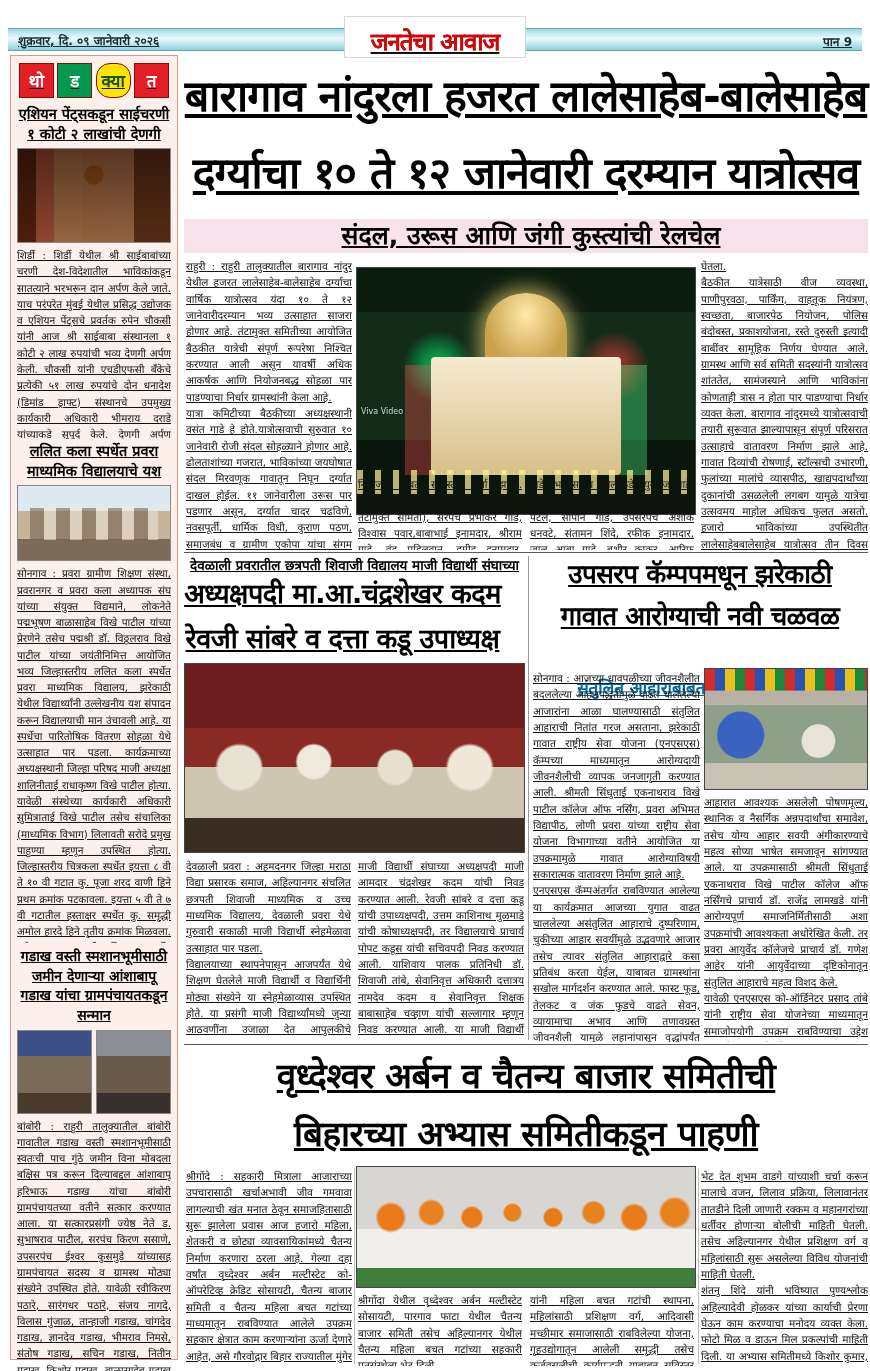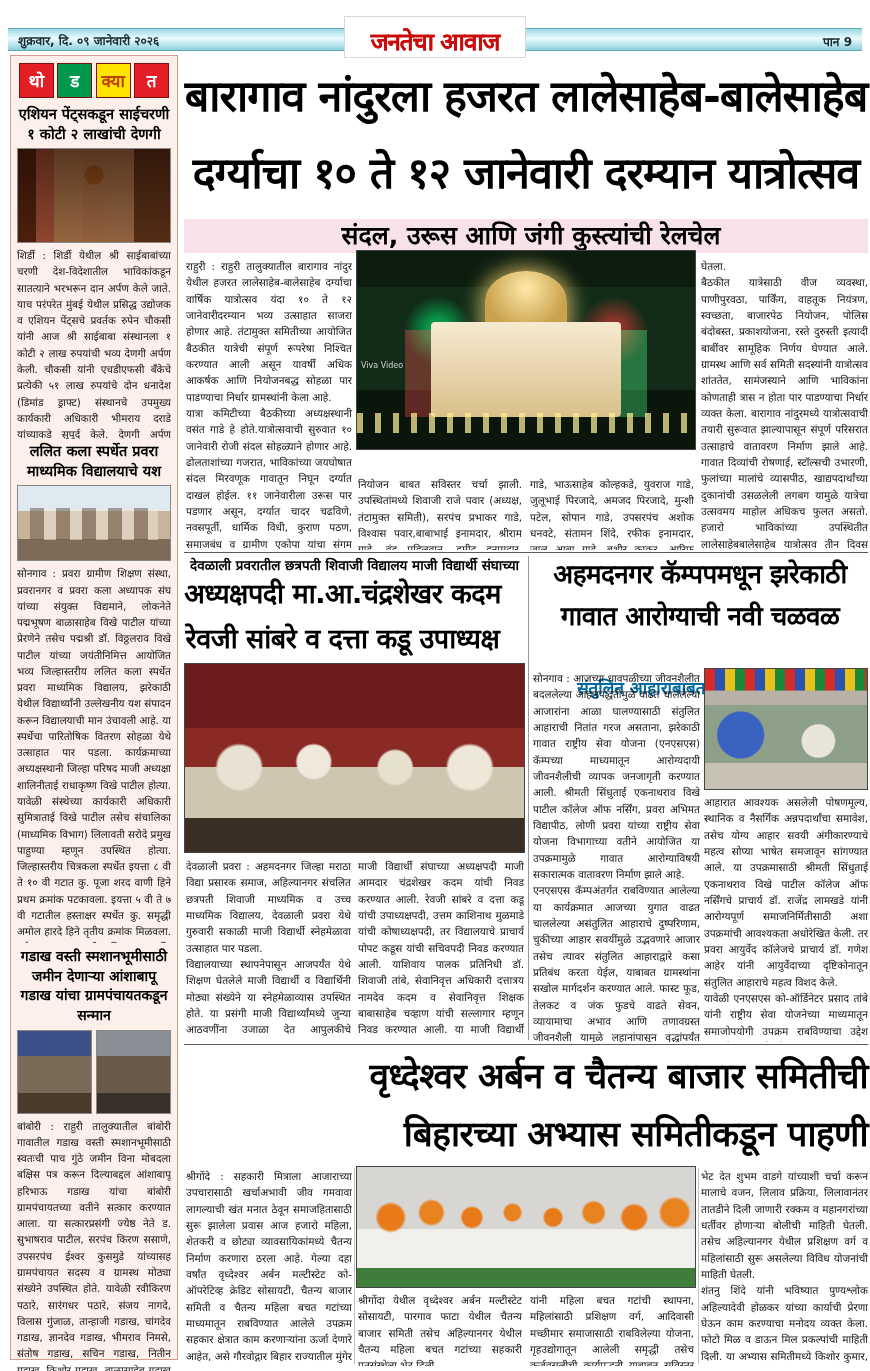--- a/index.html
+++ b/index.html
@@ -2,21 +2,21 @@
 <html><head>
 <meta charset="utf-8">
 <style>
   * { margin:0; padding:0; box-sizing:border-box; }
   html,body { background:#f4f2ef; }
   body {
     width:870px; height:1371px; position:relative;
     font-family:"DejaVu Sans","Liberation Sans",sans-serif;
     color:#111; overflow:hidden; background:#ffffff;
   }
-  .abs { position:absolute; }
+  .abs { position:absolute;text-decoration:underline; }
   .just { text-align:justify; }
   .pre { white-space:pre-line; }
 
   
   .header-band {
     left:8px; top:28px; width:854px; height:23px;
     background:linear-gradient(#9fd8e4,#eafcff 45%,#8fd0de);
     border-top:1px solid #5fa8b8; border-bottom:1px solid #5fa8b8;
   }
   .header-date { left:18px; top:32px; font-size:12px; font-weight:bold; color:#1a2a33; }
@@ -34,21 +34,21 @@
     left:10px; top:55px; width:168px; height:1305px;
     background:#fdf0ea; border:1px solid #d89a8e; padding:5px 6px;
   }
   .letters { display:flex; justify-content:space-between; padding:2px 2px 4px 2px; }
   .letterbox {
     width:35px; height:35px; display:flex; align-items:center; justify-content:center;
     font-size:17px; font-weight:bold; border:1px solid #7e1010;
   }
   .lb-red    { background:#e31e24; color:#ffffff; }
   .lb-green  { background:#00994d; color:#ffffff; }
-  .lb-yellow { background:#ffe400; color:#c2410c; }
+  .lb-yellow { background:#ffe400; color:#14532d;border-radius:14px; }
   .sb-head   { font-weight:bold; font-size:14.5px; line-height:1.35; text-align:center; color:#000; padding:3px 0 4px 0; }
   .sb-head3  { font-weight:bold; font-size:14px; line-height:1.4; text-align:center; color:#000; padding:4px 0 4px 0; }
   .sb-body   { font-size:10.3px; line-height:1.58; color:#141414; }
   .sb-photo  { width:100%; border:1px solid #888; overflow:hidden; position:relative; }
 
   .ph-sai { height:95px; background:
       radial-gradient(circle at 50% 28%, #e8c26a 0 9%, transparent 10%),
       linear-gradient(90deg,#7c4a2e 0 12%, #e7a8b2 12% 24%, #f2f2ee 24% 42%, #efe8df 42% 58%, #ececec 58% 76%, #8a6a4e 76% 100%),
       linear-gradient(#5d3a24,#9c6b45); background-blend-mode:multiply; }
   .ph-lalit { height:76px; background:
@@ -65,21 +65,21 @@
     font-size:43px; font-weight:bold; color:#000; text-align:center; line-height:1.78;
     letter-spacing:-1px;
   }
   .main-subhead {
     left:184px; top:219px; width:684px; height:34px; background:#f7e2ec;
     font-size:25px; font-weight:600; text-align:center; color:#000; line-height:34px;padding-left:10px;
   }
   .body-txt { font-size:10.4px; line-height:1.57; color:#141414; }
   .col { overflow:hidden; }
   .ph-dargah {
-    left:356px; top:250px; width:340px; height:200px; border:1px solid #444;
+    left:356px; top:267px; width:340px; height:248px; border:1px solid #444;
     background:
       radial-gradient(circle at 50% 22%, #ffd97a 0 3%, rgba(255,200,60,.45) 6%, transparent 12%),
       radial-gradient(circle at 24% 40%, rgba(0,255,120,.5) 0 4%, transparent 12%),
       radial-gradient(circle at 76% 40%, rgba(255,60,60,.5) 0 4%, transparent 12%),
       radial-gradient(circle at 50% 55%, rgba(255,230,120,.55) 0 6%, transparent 16%),
       linear-gradient(rgba(10,26,8,.2),rgba(10,26,8,.2)),
       linear-gradient(#0c1c10 0 18%, #14301c 18% 70%, #0a140c 70% 100%);
     overflow:hidden;
   }
   .dargah-dome { position:absolute; left:38%; top:10%; width:24%; height:30%;
@@ -119,21 +119,21 @@
       radial-gradient(circle at 58% 42%, #e87a1a 0 4%, transparent 5%),
       radial-gradient(circle at 70% 38%, #e8821e 0 4%, transparent 5%),
       radial-gradient(circle at 82% 42%, #e87a1a 0 4%, transparent 5%),
       radial-gradient(circle at 94% 38%, #e8821e 0 4%, transparent 5%),
       linear-gradient(#d8d6d2 0 52%, #f0efec 52% 84%, #3f7d3a 84% 100%);
   }
   .kicker { left:184px; top:556px; width:341px; font-size:13.5px; font-weight:bold; text-align:center; color:#000; }
   .mid-headline { left:172px; top:572px; width:341px; font-size:27px; font-weight:bold; text-align:center; line-height:1.65; color:#000; letter-spacing:-0.5px;}
   .nss-headline { left:532px; top:554px; width:336px; font-size:26px; font-weight:bold; text-align:center; line-height:1.6; color:#000; letter-spacing:-0.5px;}
   .nss-subhead  { left:532px; top:640px; width:336px; font-size:17px; font-weight:600; text-align:center; color:#0369a1;margin-top:36px; }
-  .bottom-headline { left:184px; top:1048px; width:684px; font-size:35px; font-weight:bold; text-align:right; line-height:1.65; color:#000; letter-spacing:-0.5px; }
+  .bottom-headline { left:184px; top:1048px; width:684px; font-size:35px; font-weight:bold; text-align:center; line-height:1.65; color:#000; letter-spacing:-0.5px; }
 
   .hline { background:#5a5a5a; height:1px; }
   .vline { background:#9a9a9a; width:1px; }
 </style>
 </head>
 <body>
 
 <div class="abs header-band"></div>
 <div class="abs header-date">शुक्रवार, दि. ०९ जानेवारी २०२६</div>
 <div class="abs header-page">पान 9</div>
@@ -197,21 +197,21 @@
 </div>
 <div class="abs ph-stage"></div>
 <div class="abs body-txt just pre col" style="left:186px; top:858px; width:165px; height:182px;">देवळाली प्रवरा : अहमदनगर जिल्हा मराठा विद्या प्रसारक समाज, अहिल्यानगर संचलित छत्रपती शिवाजी माध्यमिक व उच्च माध्यमिक विद्यालय, देवळाली प्रवरा येथे गुरुवारी सकाळी माजी विद्यार्थी स्नेहमेळावा उत्साहात पार पडला.
 विद्यालयाच्या स्थापनेपासून आजपर्यंत येथे शिक्षण घेतलेले माजी विद्यार्थी व विद्यार्थिनी मोठ्या संख्येने या स्नेहमेळाव्यास उपस्थित होते. या प्रसंगी माजी विद्यार्थ्यांमध्ये जुन्या आठवणींना उजाळा देत आपुलकीचे वातावरण निर्माण झाले.
 या स्नेहमेळाव्याच्या निमित्ताने माजी विद्यार्थी संघाची अधिकृत स्थापना करण्यात आली. यावेळी संघाची कार्यकारिणी जाहीर करण्यात आली.</div>
 <div class="abs body-txt just pre col" style="left:358px; top:858px; width:166px; height:182px;">माजी विद्यार्थी संघाच्या अध्यक्षपदी माजी आमदार चंद्रशेखर कदम यांची निवड करण्यात आली. रेवजी सांबरे व दत्ता कडू यांची उपाध्यक्षपदी, उत्तम काशिनाथ मुळमाडे यांची कोषाध्यक्षपदी, तर विद्यालयाचे प्राचार्य पोपट कडूस यांची सचिवपदी निवड करण्यात आली. याशिवाय पालक प्रतिनिधी डॉ. शिवाजी तांबे, सेवानिवृत्त अधिकारी दत्तात्रय नामदेव कदम व सेवानिवृत्त शिक्षक बाबासाहेब चव्हाण यांची सल्लागार म्हणून निवड करण्यात आली. या माजी विद्यार्थी संघाच्या माध्यमातून विद्यालयाच्या शैक्षणिक, सामाजिक व सर्वांगीण विकासासाठी भरीव योगदान दिले जाईल, असा विश्वास यावेळी व्यक्त करण्यात आला.</div>
 
 <div class="abs vline" style="left:528px; top:556px; height:484px;"></div>
 
 <div class="abs nss-headline">
-  <span>अहमदनगर कॅम्पपमधून झरेकाठी</span><br>
+  <span>उपसरप कॅम्पपमधून झरेकाठी</span><br>
   <span>गावात आरोग्याची नवी चळवळ</span>
 </div>
 <div class="abs nss-subhead">संतुलित आहाराबाबत व्यापक जनजागृती</div>
 <div class="abs ph-nss"></div>
 <div class="abs body-txt just pre col" style="left:533px; top:670px; width:167px; height:372px;">सोनगाव : आजच्या धावपळीच्या जीवनशैलीत बदललेल्या आहारपद्धतीमुळे वाढत चाललेल्या आजारांना आळा घालण्यासाठी संतुलित आहाराची नितांत गरज असताना, झरेकाठी गावात राष्ट्रीय सेवा योजना (एनएसएस) कॅम्पच्या माध्यमातून आरोग्यदायी जीवनशैलीची व्यापक जनजागृती करण्यात आली. श्रीमती सिंधुताई एकनाथराव विखे पाटील कॉलेज ऑफ नर्सिंग, प्रवरा अभिमत विद्यापीठ, लोणी प्रवरा यांच्या राष्ट्रीय सेवा योजना विभागाच्या वतीने आयोजित या उपक्रमामुळे गावात आरोग्याविषयी सकारात्मक वातावरण निर्माण झाले आहे.
 एनएसएस कॅम्पअंतर्गत राबविण्यात आलेल्या या कार्यक्रमात आजच्या युगात वाढत चाललेल्या असंतुलित आहाराचे दुष्परिणाम, चुकीच्या आहार सवयींमुळे उद्भवणारे आजार तसेच त्यावर संतुलित आहाराद्वारे कसा प्रतिबंध करता येईल, याबाबत ग्रामस्थांना सखोल मार्गदर्शन करण्यात आले. फास्ट फूड, तेलकट व जंक फुडचे वाढते सेवन, व्यायामाचा अभाव आणि तणावग्रस्त जीवनशैली यामुळे लहानांपासून वृद्धांपर्यंत आरोग्याच्या समस्या वाढत चालल्याचे यावेळी अधोरेखित करण्यात आले.
 कार्यक्रमात संतुलित आहाराचे महत्व, दैनंदिन</div>
 <div class="abs body-txt just pre col" style="left:704px; top:794px; width:164px; height:248px;">आहारात आवश्यक असलेली पोषणमूल्य, स्थानिक व नैसर्गिक अन्नपदार्थांचा समावेश, तसेच योग्य आहार सवयी अंगीकारण्याचे महत्व सोप्या भाषेत समजावून सांगण्यात आले. या उपक्रमासाठी श्रीमती सिंधुताई एकनाथराव विखे पाटील कॉलेज ऑफ नर्सिंगचे प्राचार्य डॉ. राजेंद्र लामखडे यांनी आरोग्यपूर्ण समाजनिर्मितीसाठी अशा उपक्रमांची आवश्यकता अधोरेखित केली. तर प्रवरा आयुर्वेद कॉलेजचे प्राचार्य डॉ. गणेश आहेर यांनी आयुर्वेदाच्या दृष्टिकोनातून संतुलित आहाराचे महत्व विशद केले.
 यावेळी एनएसएस को-ऑर्डिनेटर प्रसाद तांबे यांनी राष्ट्रीय सेवा योजनेच्या माध्यमातून समाजोपयोगी उपक्रम राबविण्याचा उद्देश स्पष्ट केला. कॉलेजचे सहाय्यक प्रशासकीय अधिकारी विजय आहेर यांनी विद्यार्थ्यांच्या सामाजिक भान वाढविण्यात एनएसएस कॅम्प महत्त्वाची भूमिका बजावत असल्याचे सांगितले.</div>
 

